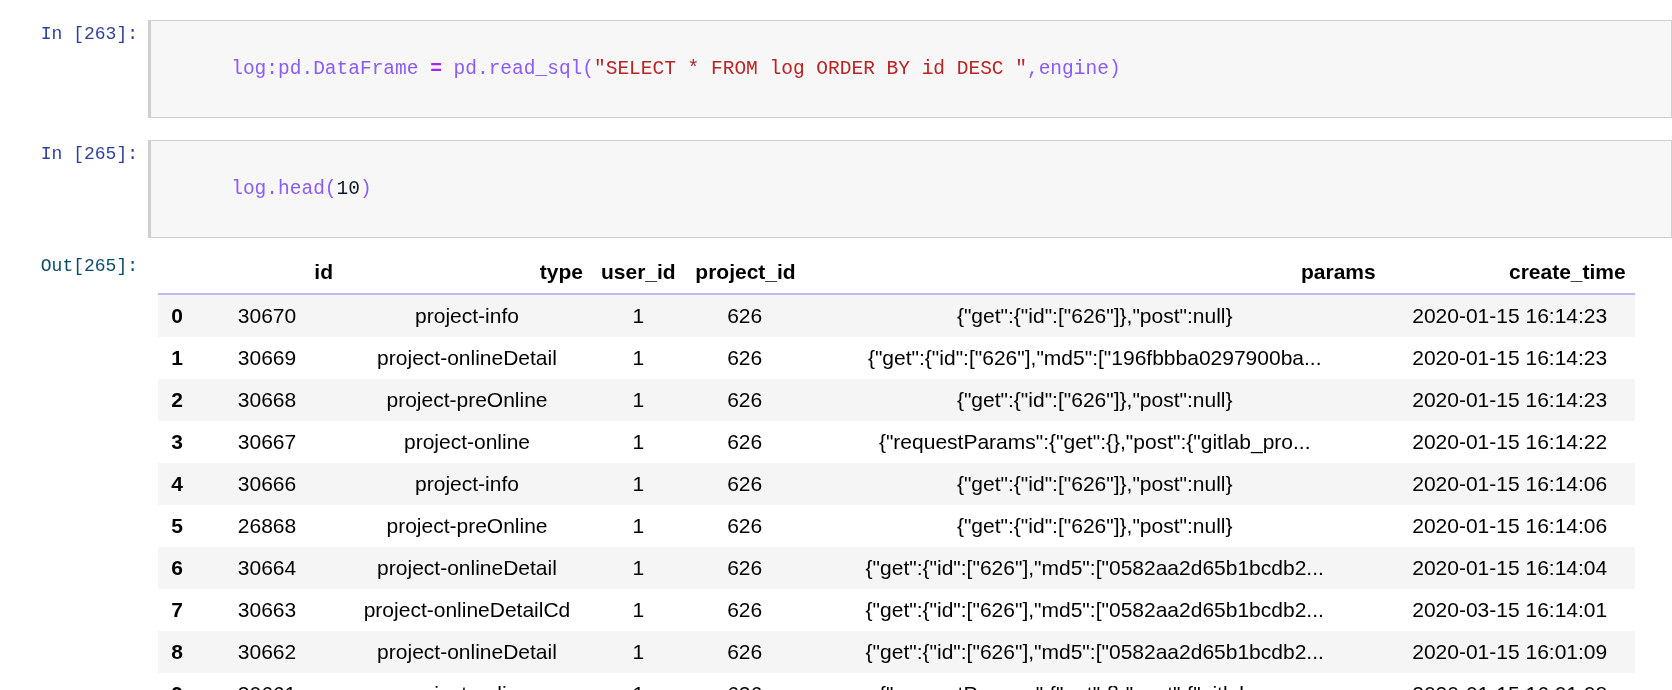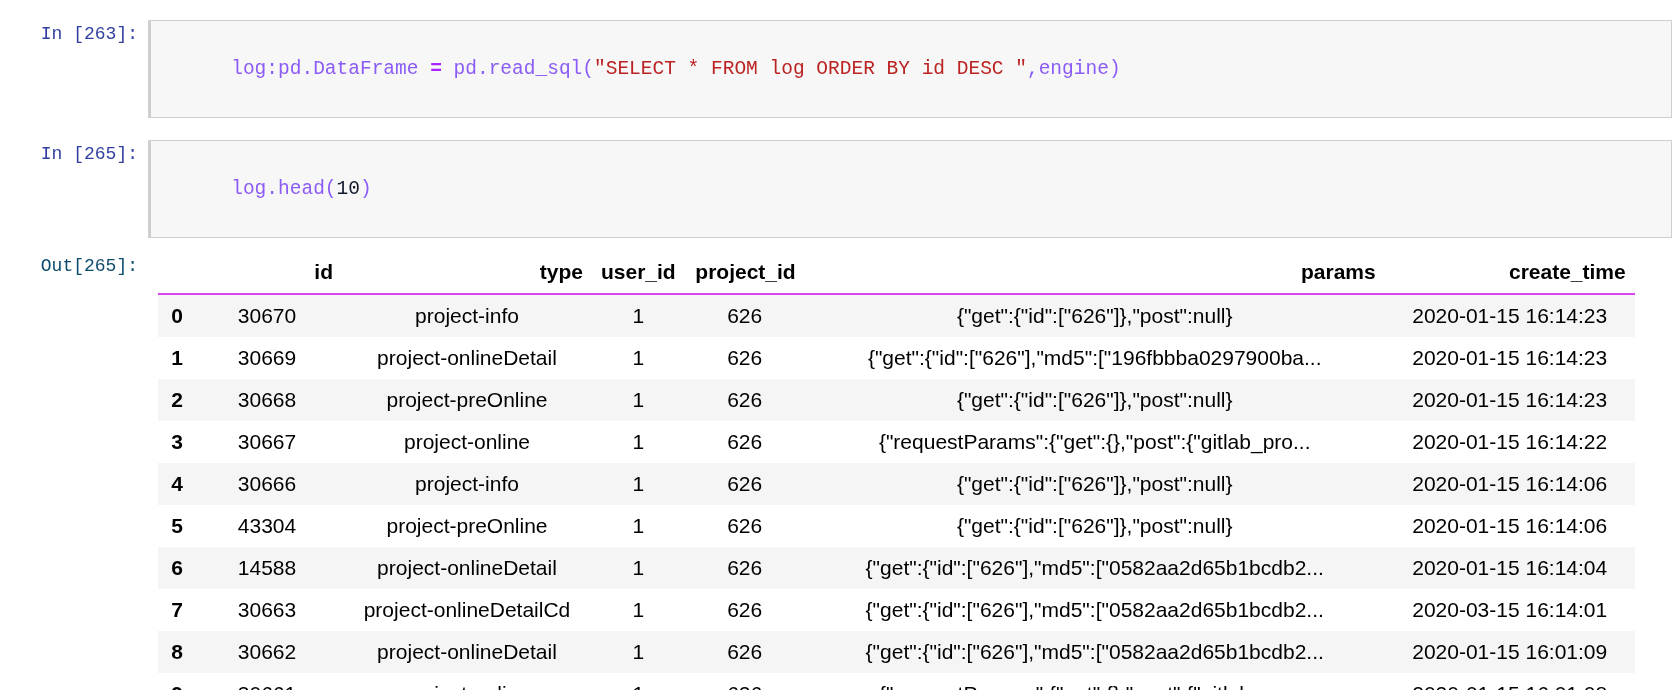--- a/index.html
+++ b/index.html
@@ -76,21 +76,21 @@
     padding-top: 2px;
   }
   table.dataframe {
     border-collapse: collapse;
     font-family: "Liberation Sans", sans-serif;
     font-size: 21px;
     color: #000000;
     table-layout: fixed;
   }
   table.dataframe thead th {
-    border-bottom: 2px solid #d946ef;
+    border-bottom: 2px solid #c4b5fd;
     text-align: right;
     vertical-align: bottom;
     padding: 6px 9px 9px 9px;
     font-weight: bold;
     white-space: nowrap;
   }
   table.dataframe tbody th {
     text-align: right;
     font-weight: bold;
     padding: 9px 9px 9px 9px;
@@ -202,30 +202,30 @@
                 <th>4</th>
                 <td>30666</td>
                 <td>project-info</td>
                 <td>1</td>
                 <td>626</td>
                 <td>{"get":{"id":["626"]},"post":null}</td>
                 <td>2020-01-15 16:14:06</td>
               </tr>
               <tr>
                 <th>5</th>
-                <td>43304</td>
+                <td>26868</td>
                 <td>project-preOnline</td>
                 <td>1</td>
                 <td>626</td>
                 <td>{"get":{"id":["626"]},"post":null}</td>
                 <td>2020-01-15 16:14:06</td>
               </tr>
               <tr>
                 <th>6</th>
-                <td>14588</td>
+                <td>30664</td>
                 <td>project-onlineDetail</td>
                 <td>1</td>
                 <td>626</td>
                 <td>{"get":{"id":["626"],"md5":["0582aa2d65b1bcdb2...</td>
                 <td>2020-01-15 16:14:04</td>
               </tr>
               <tr>
                 <th>7</th>
                 <td>30663</td>
                 <td>project-onlineDetailCd</td>

